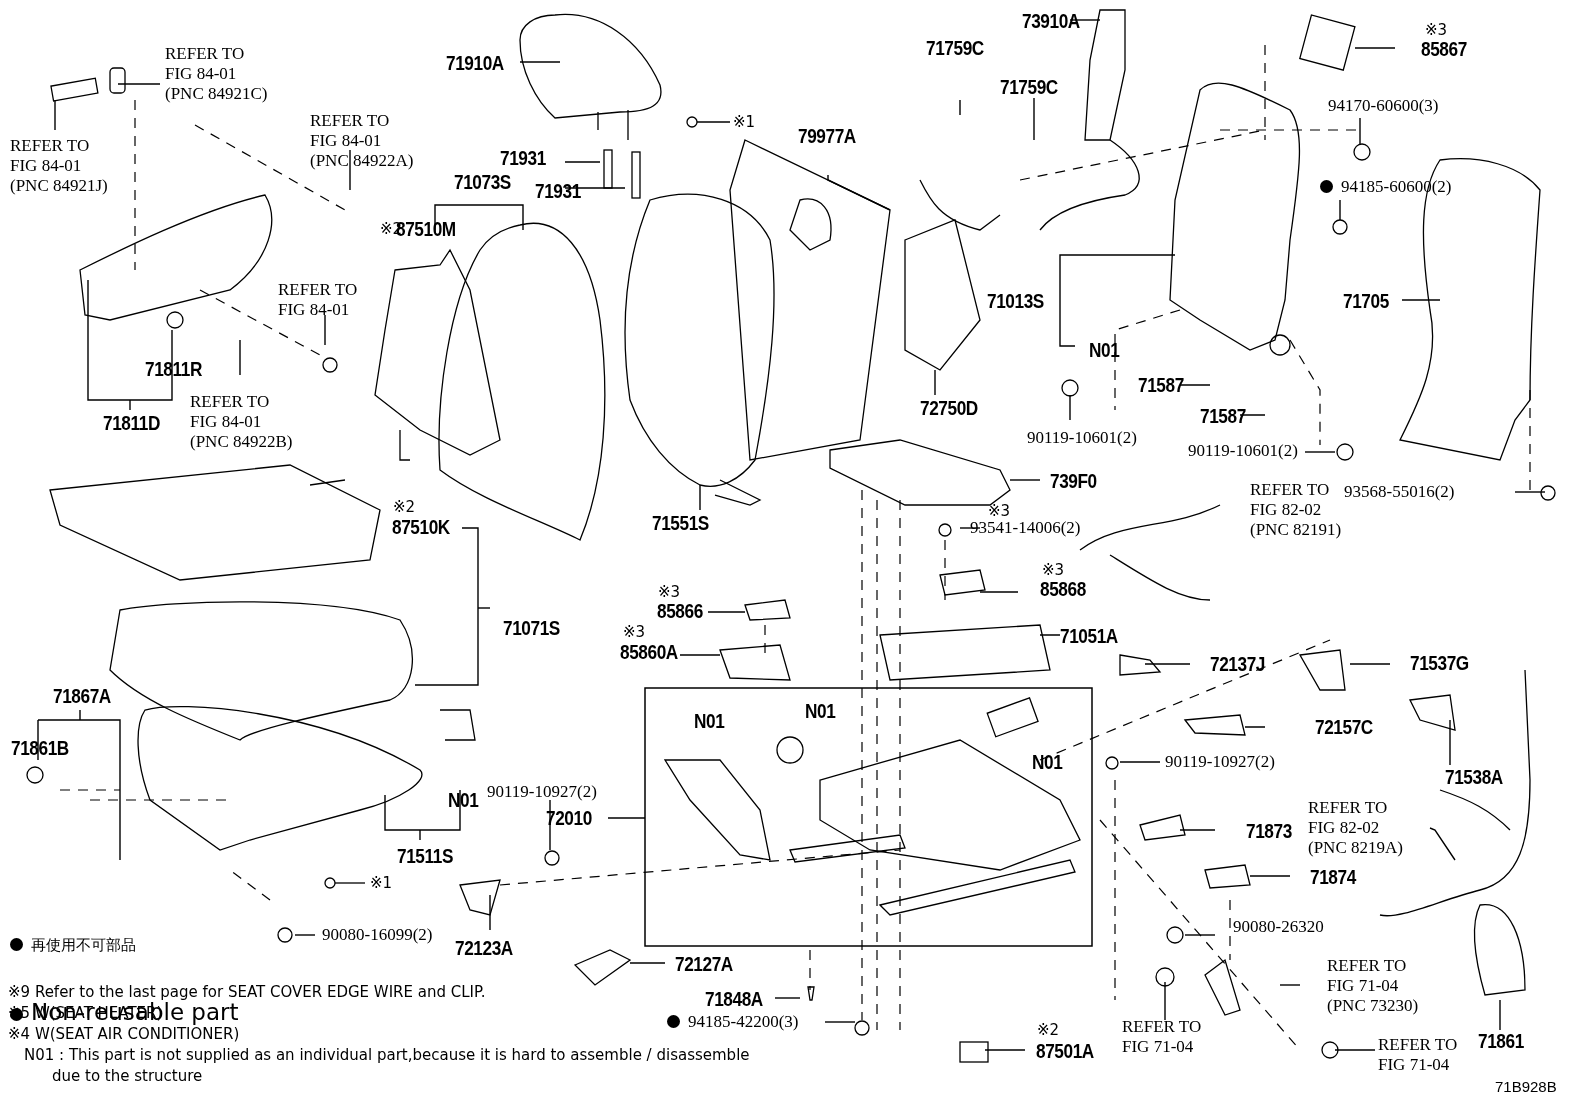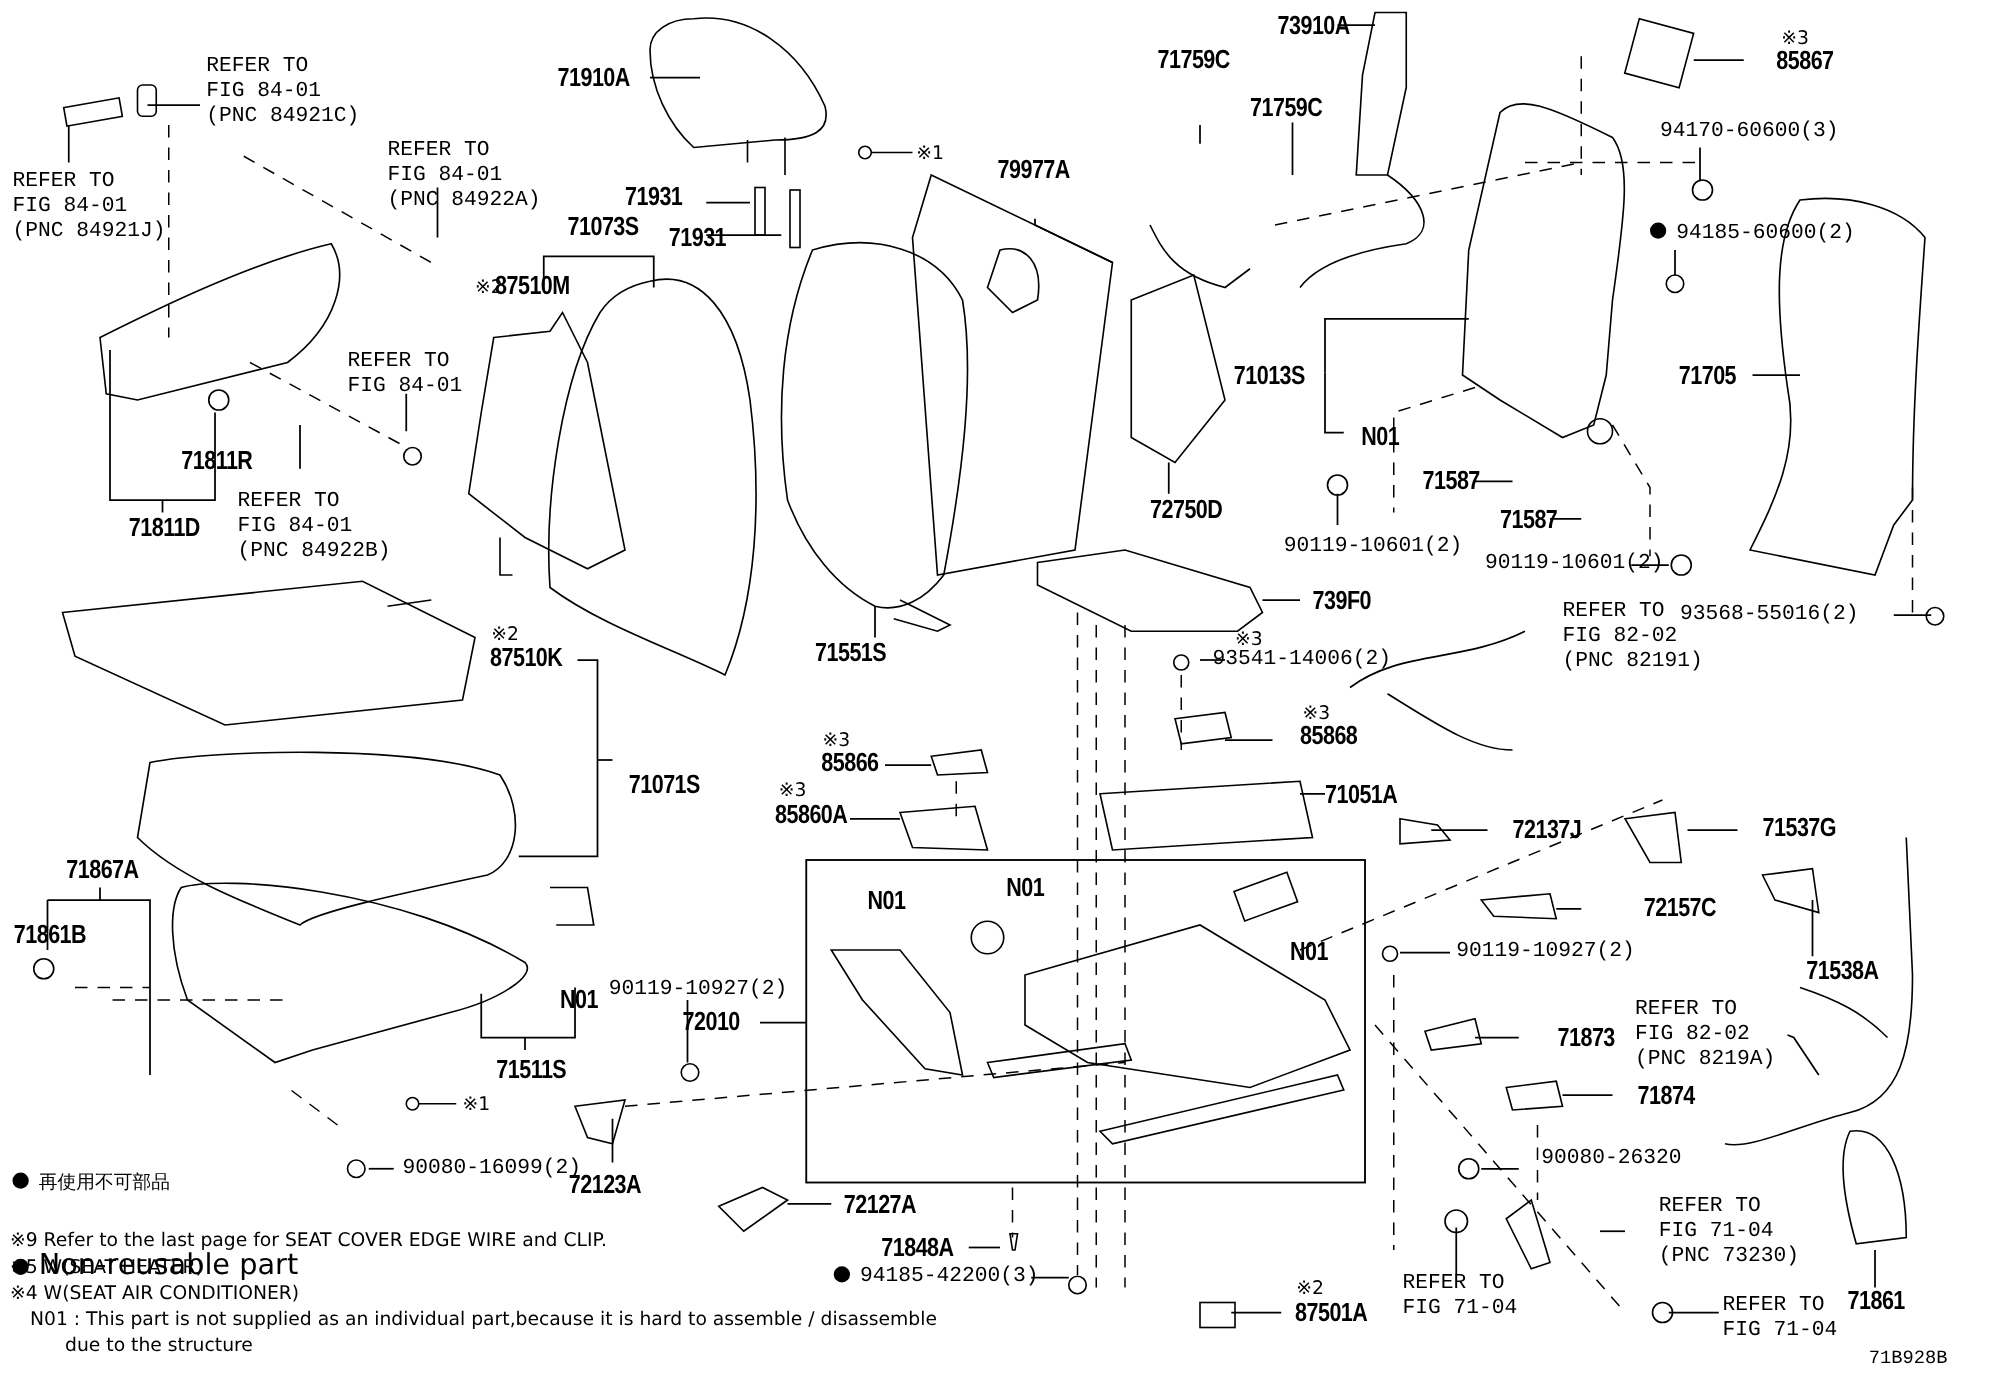--- a/index.html
+++ b/index.html
@@ -1,23 +1,23 @@
 <!DOCTYPE html>
 <html><head>
 <meta charset="utf-8">
 <style>
   html,body{margin:0;padding:0;background:#fff;}
   body{width:1592px;height:1099px;position:relative;overflow:hidden;font-family:"DejaVu Sans Mono","Liberation Mono",monospace;color:#000;}
   svg.art{position:absolute;left:0;top:0;}
   .lbl{position:absolute;font-family:"Liberation Sans","DejaVu Sans",sans-serif;font-weight:bold;font-size:21px;letter-spacing:-0.5px;transform:scaleX(0.82);transform-origin:left top;white-space:nowrap;line-height:22px;}
-  .ref{position:absolute;font-family:Liberation Mono, monospace;font-size:17px;line-height:20px;white-space:pre;}
+  .ref{position:absolute;font-family:Liberation Serif, serif;font-size:17px;line-height:20px;white-space:pre;}
   .mark{position:absolute;font-family:"DejaVu Sans","Liberation Sans",sans-serif;font-size:15px;line-height:15px;}
   .legend{position:absolute;font-family:"DejaVu Sans","Liberation Sans",sans-serif;font-size:15px;line-height:21px;white-space:nowrap;}
   .dot{display:inline-block;width:13px;height:13px;border-radius:50%;background:#000;vertical-align:-1px;margin-right:8px;}
-  .code{position:absolute;font-family:Liberation Mono, monospace;font-size:15px;}
+  .code{position:absolute;font-family:Liberation Sans, sans-serif;font-size:15px;}
 </style>
 </head>
 <body>
 
 <svg class="art" width="1592" height="1099" viewBox="0 0 1592 1099" fill="none" stroke="#000" stroke-width="1.3">
 
   <path d="M555,15 C600,10 640,40 660,85 C665,105 650,112 620,112 L555,118 C535,100 520,70 520,40 C520,25 535,15 555,15 Z"></path>
   <path d="M598,112 L598,130 M628,110 L628,140"></path>
 
   <rect x="604" y="150" width="8" height="38"></rect>

